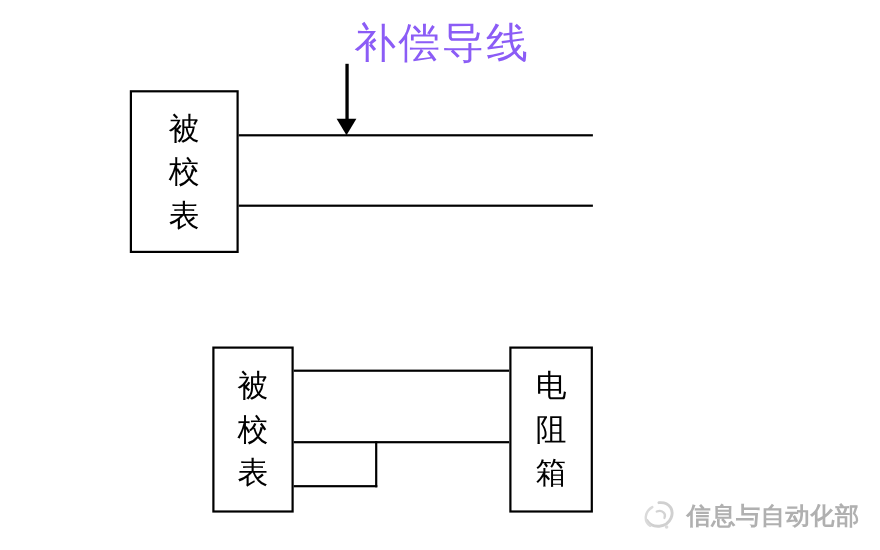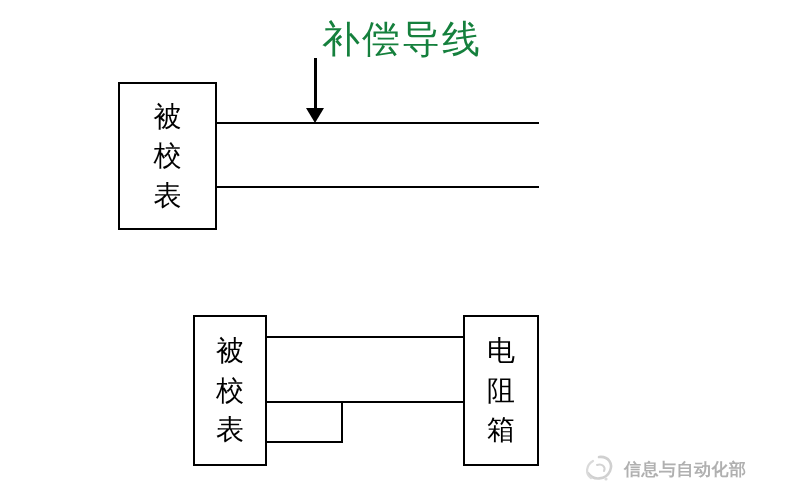--- a/index.html
+++ b/index.html
@@ -2,21 +2,21 @@
 <html><head>
 <meta charset="utf-8">
 <style>
   html,body{margin:0;padding:0;background:#ffffff;}
   .canvas{
     position:relative;width:800px;height:500px;background:#ffffff;
     font-family:"DejaVu Sans",sans-serif;color:#000;overflow:hidden;
   }
   .title{
     position:absolute;left:322px;top:18px;width:180px;
-    font-size:38px;line-height:42px;letter-spacing:2px;color:#15803d;
+    font-size:38px;line-height:42px;letter-spacing:2px;color:#8b5cf6;
     font-weight:500;white-space:nowrap;
   }
   
   .wire{position:absolute;background:#000;}
   
   .arrow-shaft{position:absolute;left:314px;top:58px;width:2.5px;height:51px;background:#000;}
   .arrow-head{
     position:absolute;left:306px;top:108px;width:0;height:0;
     border-left:9px solid transparent;border-right:9px solid transparent;
     border-top:15px solid #000;
@@ -30,21 +30,21 @@
   .box .ch{font-size:28px;line-height:30px;}
   .box .row{font-size:28px;line-height:30px;letter-spacing:1px;white-space:nowrap;}
   .box1{left:118px;top:82px;width:99px;height:148px;padding:8px 0;}
   .box2{left:539px;top:82px;width:124px;height:150px;padding:8px 0;}
   .box3{left:193px;top:315px;width:74px;height:151px;padding:10px 0;}
   .box4{left:463px;top:315px;width:76px;height:151px;padding:10px 0;}
   
   .watermark{position:absolute;left:578px;top:448px;display:flex;align-items:center;}
   .wm-logo{width:42px;height:42px;opacity:.85;}
   .wm-text{
-    margin-left:4px;font-size:17px;font-weight:bold;color:#b0b0b0;
+    margin-left:4px;font-size:22px;font-weight:bold;color:#b0b0b0;
     letter-spacing:0.5px;white-space:nowrap;
     text-shadow:1px 1px 0 #ffffff;
   }
 </style>
 </head>
 <body>
 
 <div class="canvas">
 
   <div class="title">补偿导线</div>

